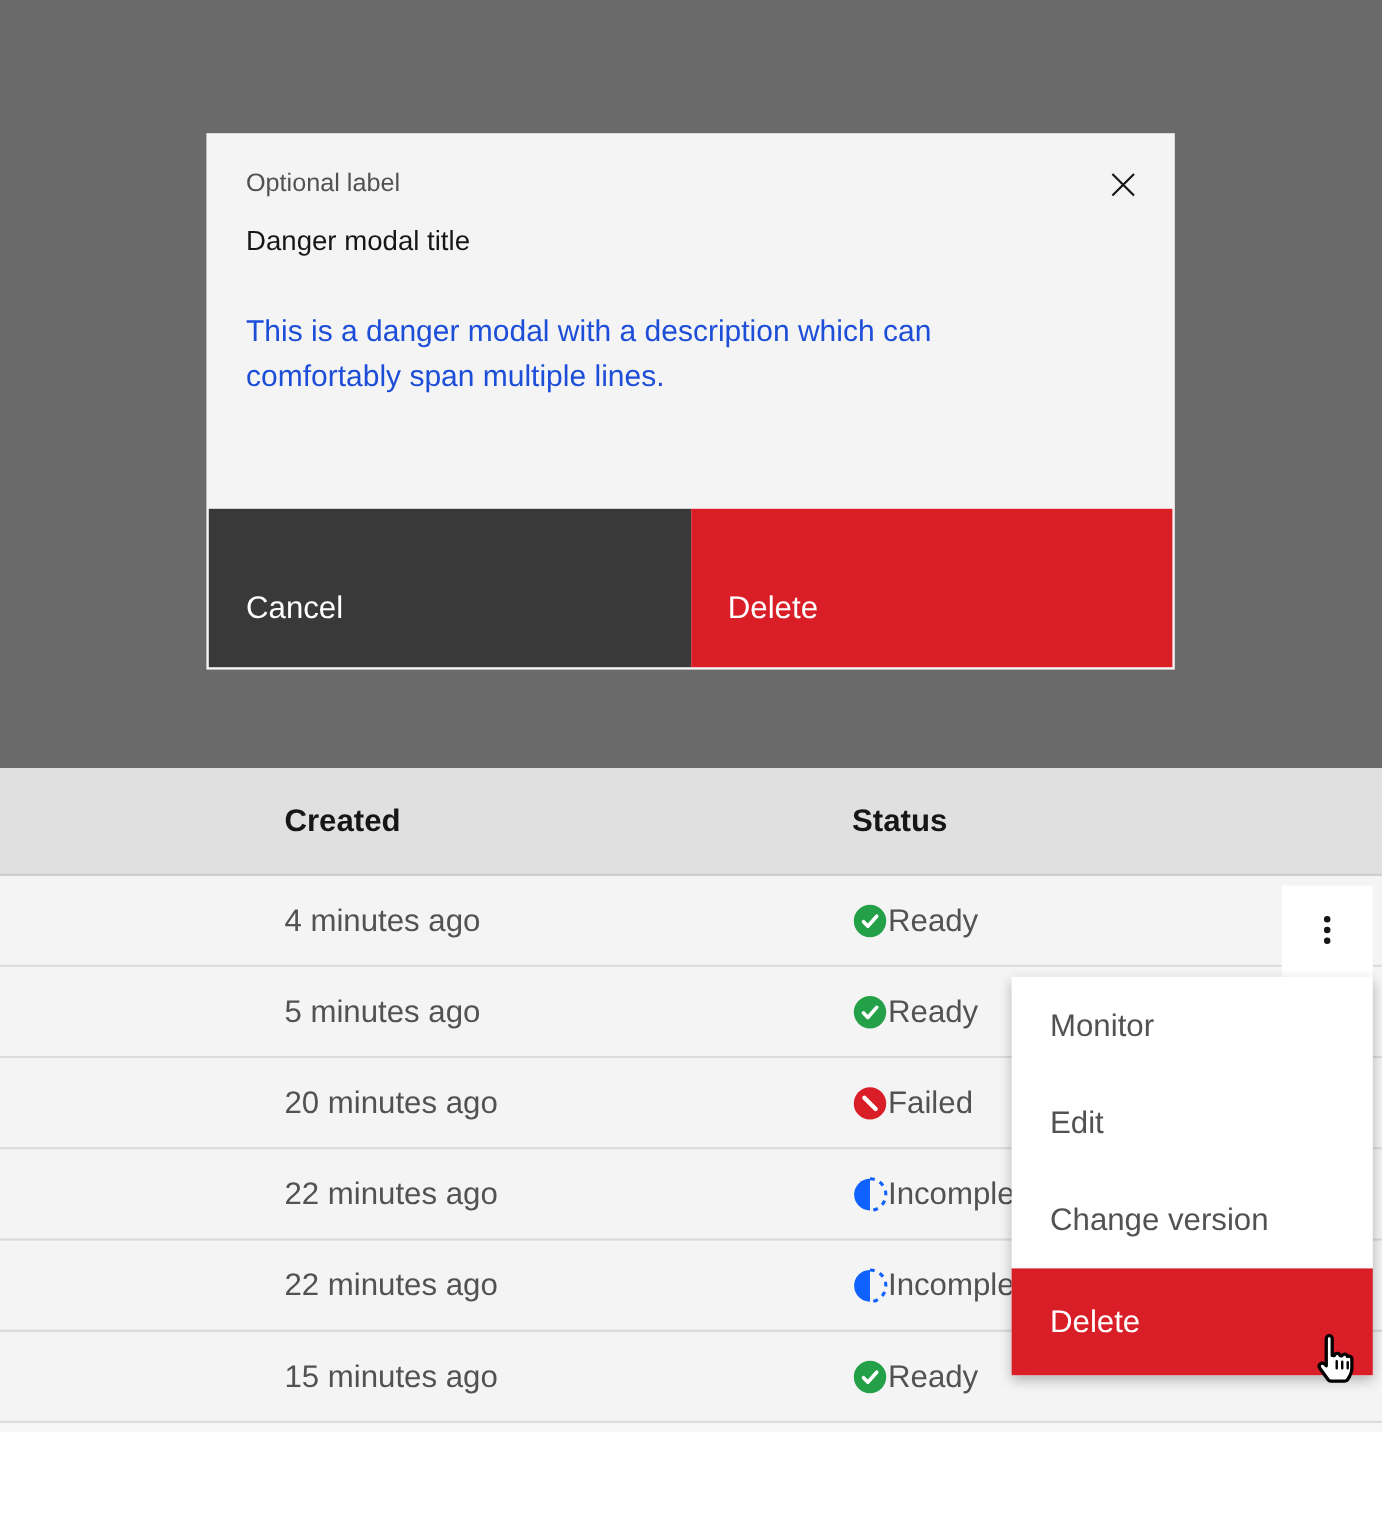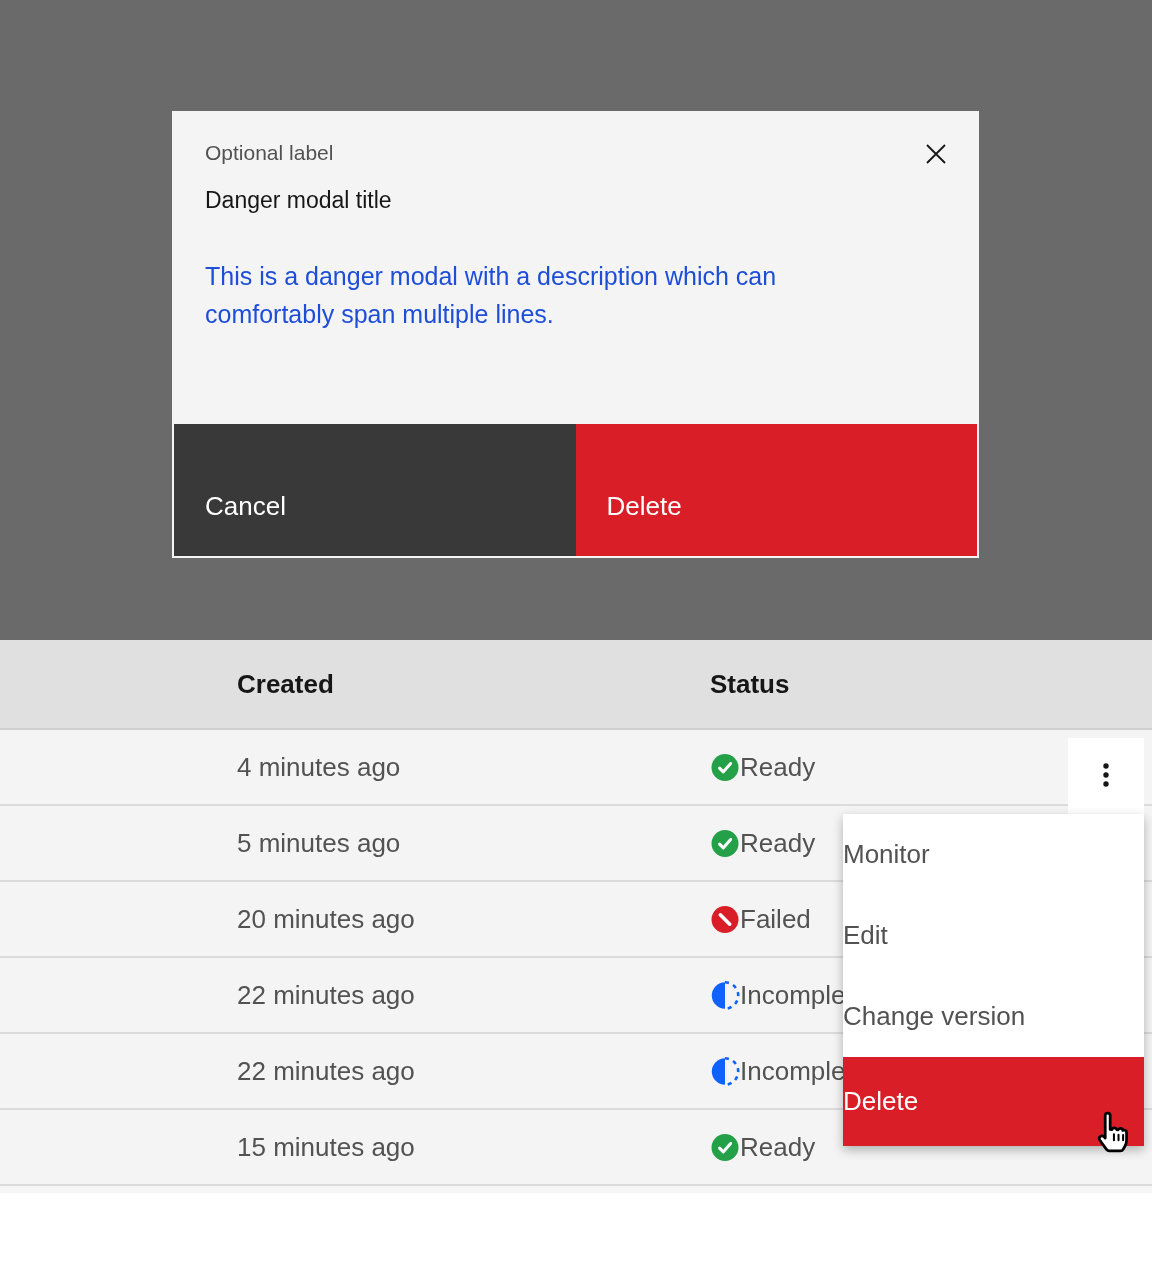--- a/index.html
+++ b/index.html
@@ -84,21 +84,21 @@
     position:absolute; left:1068px; top:738px; width:76px; height:76px;
     background:#ffffff; z-index:5; border:none; cursor:pointer;
     display:flex; align-items:center; justify-content:center;
   }
   .menu {
     position:absolute; left:843px; top:814px; width:301px; z-index:6;
     background:#ffffff; box-shadow:0 4px 10px rgba(0,0,0,0.28);
   }
   .menu-item {
     height:81px; width:100%; border:none; background:transparent;
-    display:flex; align-items:center; 
+    display:flex; align-items:center; padding-left:32px;
     font-size:26px; color:#525252; font-family:inherit; text-align:center;
     cursor:pointer;
   }
   .menu-item.danger { height:89px; background:#da1e28; color:#ffffff; }
 
   .cursor { position:absolute; left:1089px; top:1109px; z-index:10; pointer-events:none; }
 </style>
 </head>
 <body>
 

